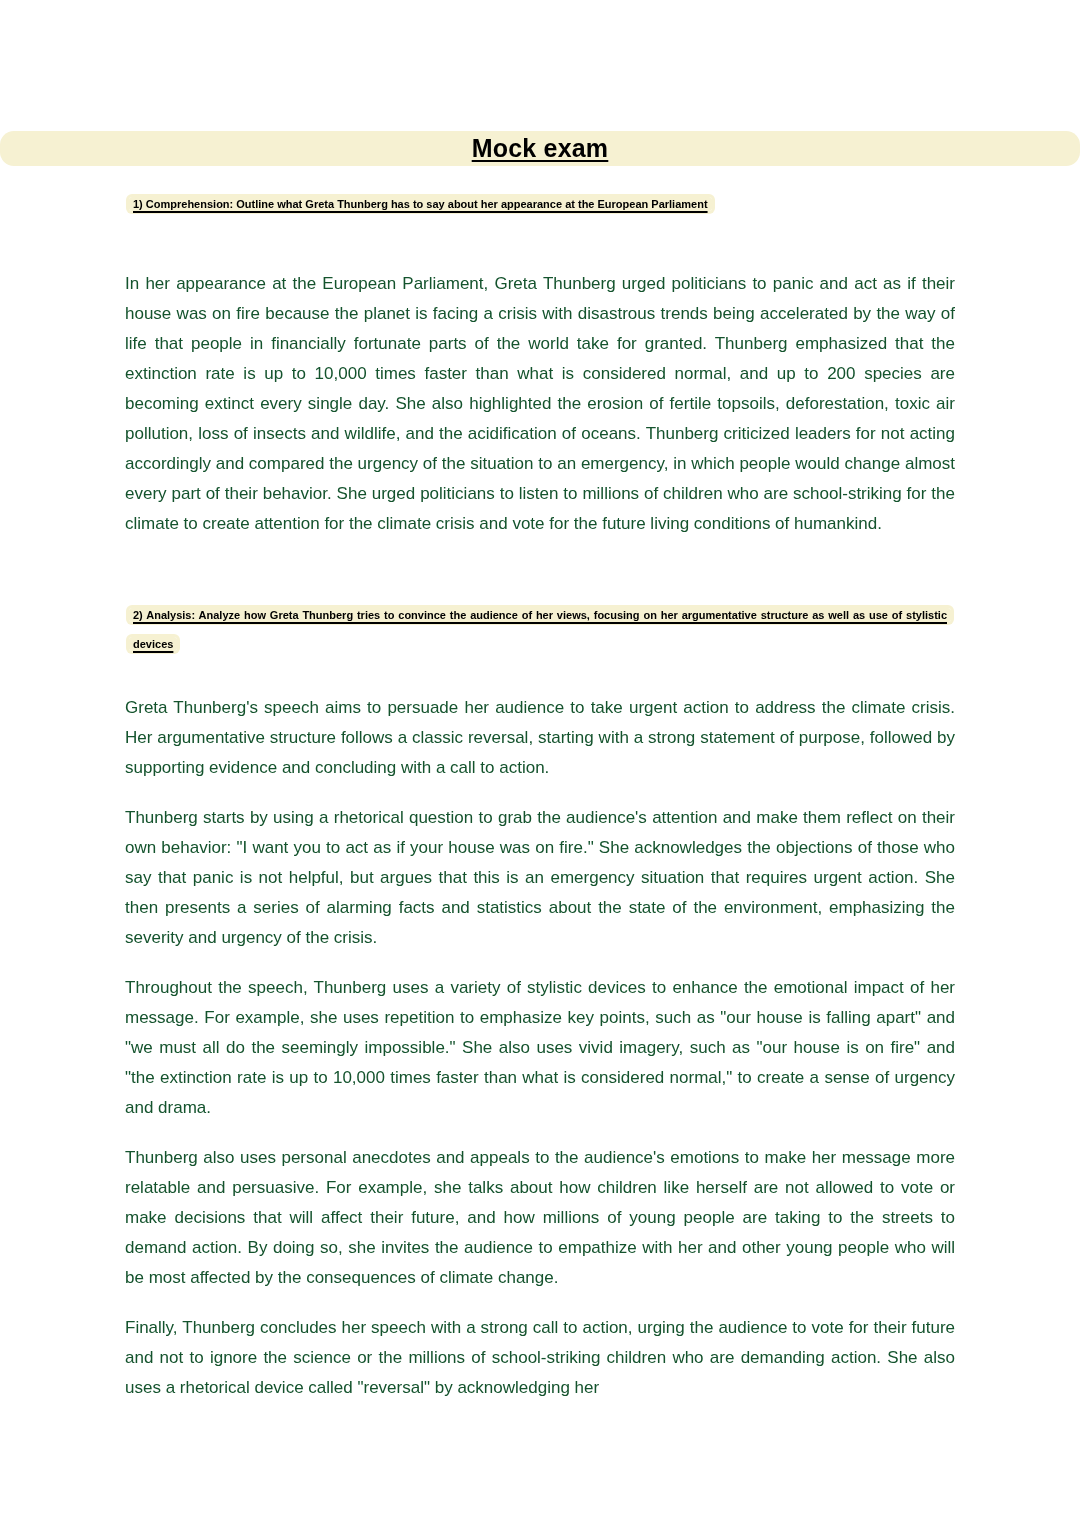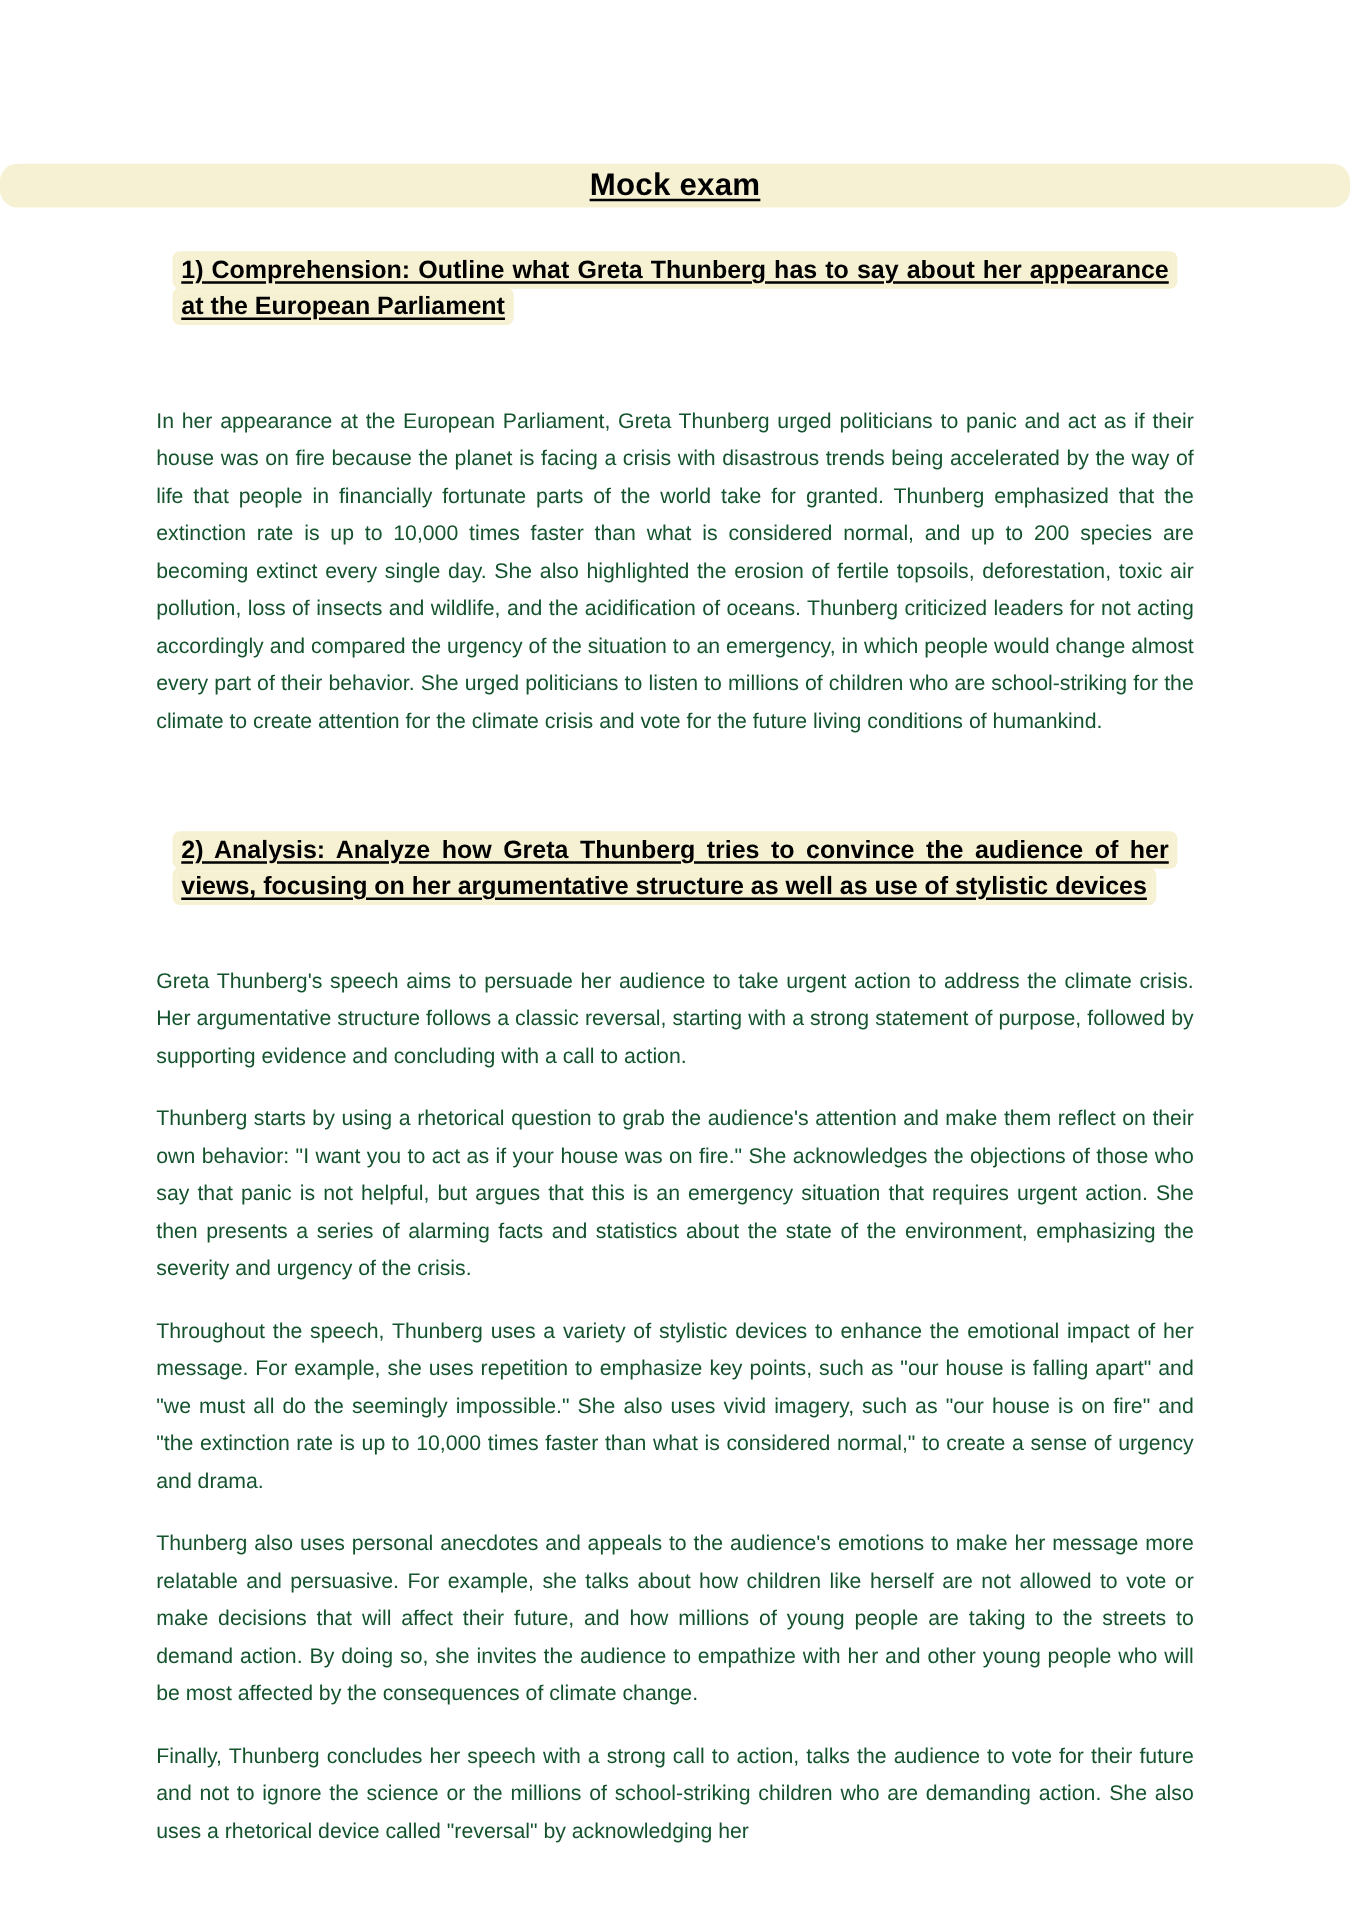--- a/index.html
+++ b/index.html
@@ -53,25 +53,25 @@
   
   .content {
     position: absolute;
     top: 186px;
     left: 125px;
     width: 830px;
   }
 
   
   .section-heading {
-    font-size: 20px;
+    font-size: 11px;
     font-weight: bold;
     line-height: 29px;
     text-align: justify;
-    margin: 16px;
+    margin: 4px;
     hyphens: none;
   }
   .section-heading .hl {
     background: #f6f1d2;
     box-shadow: 0 0 0 3px #f6f1d2;
     border-radius: 3px;
     text-decoration: underline;
     text-underline-offset: 3px;
     text-decoration-thickness: 2px;
     box-decoration-break: clone;
@@ -122,16 +122,16 @@
 
     <p class="para">Thunberg starts by using a rhetorical question to grab the audience's attention and make them reflect on their own behavior: "I want you to act as if your house was on fire." She acknowledges the objections of those who say that panic is not helpful, but argues that this is an emergency situation that requires urgent action. She then presents a series of alarming facts and statistics about the state of the environment, emphasizing the severity and urgency of the crisis.</p>
     <div class="gap-sm"></div>
 
     <p class="para">Throughout the speech, Thunberg uses a variety of stylistic devices to enhance the emotional impact of her message. For example, she uses repetition to emphasize key points, such as "our house is falling apart" and "we must all do the seemingly impossible." She also uses vivid imagery, such as "our house is on fire" and "the extinction rate is up to 10,000 times faster than what is considered normal," to create a sense of urgency and drama.</p>
     <div class="gap-sm"></div>
 
     <p class="para">Thunberg also uses personal anecdotes and appeals to the audience's emotions to make her message more relatable and persuasive. For example, she talks about how children like herself are not allowed to vote or make decisions that will affect their future, and how millions of young people are taking to the streets to demand action. By doing so, she invites the audience to empathize with her and other young people who will be most affected by the consequences of climate change.</p>
     <div class="gap-sm"></div>
 
-    <p class="para">Finally, Thunberg concludes her speech with a strong call to action, talks the audience to vote for their future and not to ignore the science or the millions of school-striking children who are demanding action. She also uses a rhetorical device called "reversal" by acknowledging her</p>
+    <p class="para">Finally, Thunberg concludes her speech with a strong call to action, urging the audience to vote for their future and not to ignore the science or the millions of school-striking children who are demanding action. She also uses a rhetorical device called "reversal" by acknowledging her</p>
 
   </div>
 </div>
 
 </body></html>

